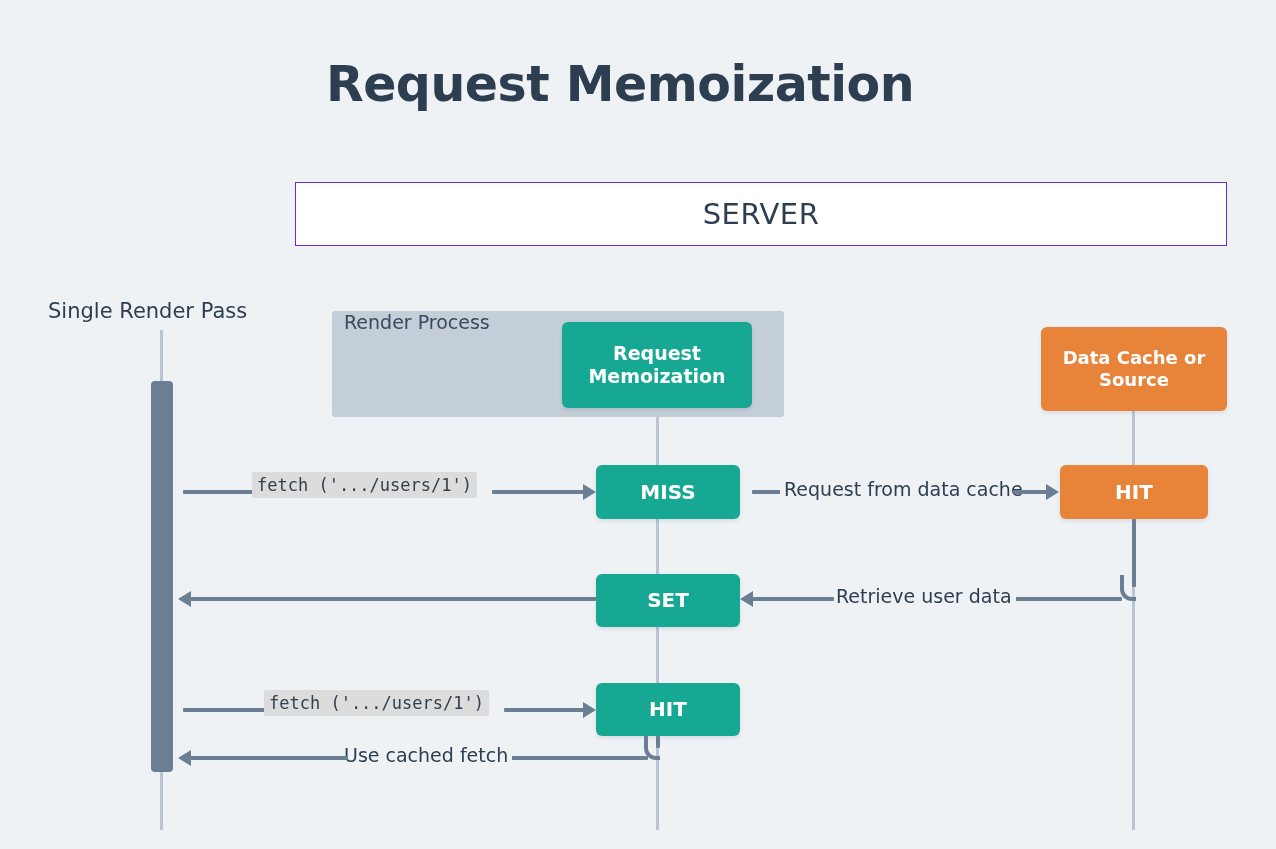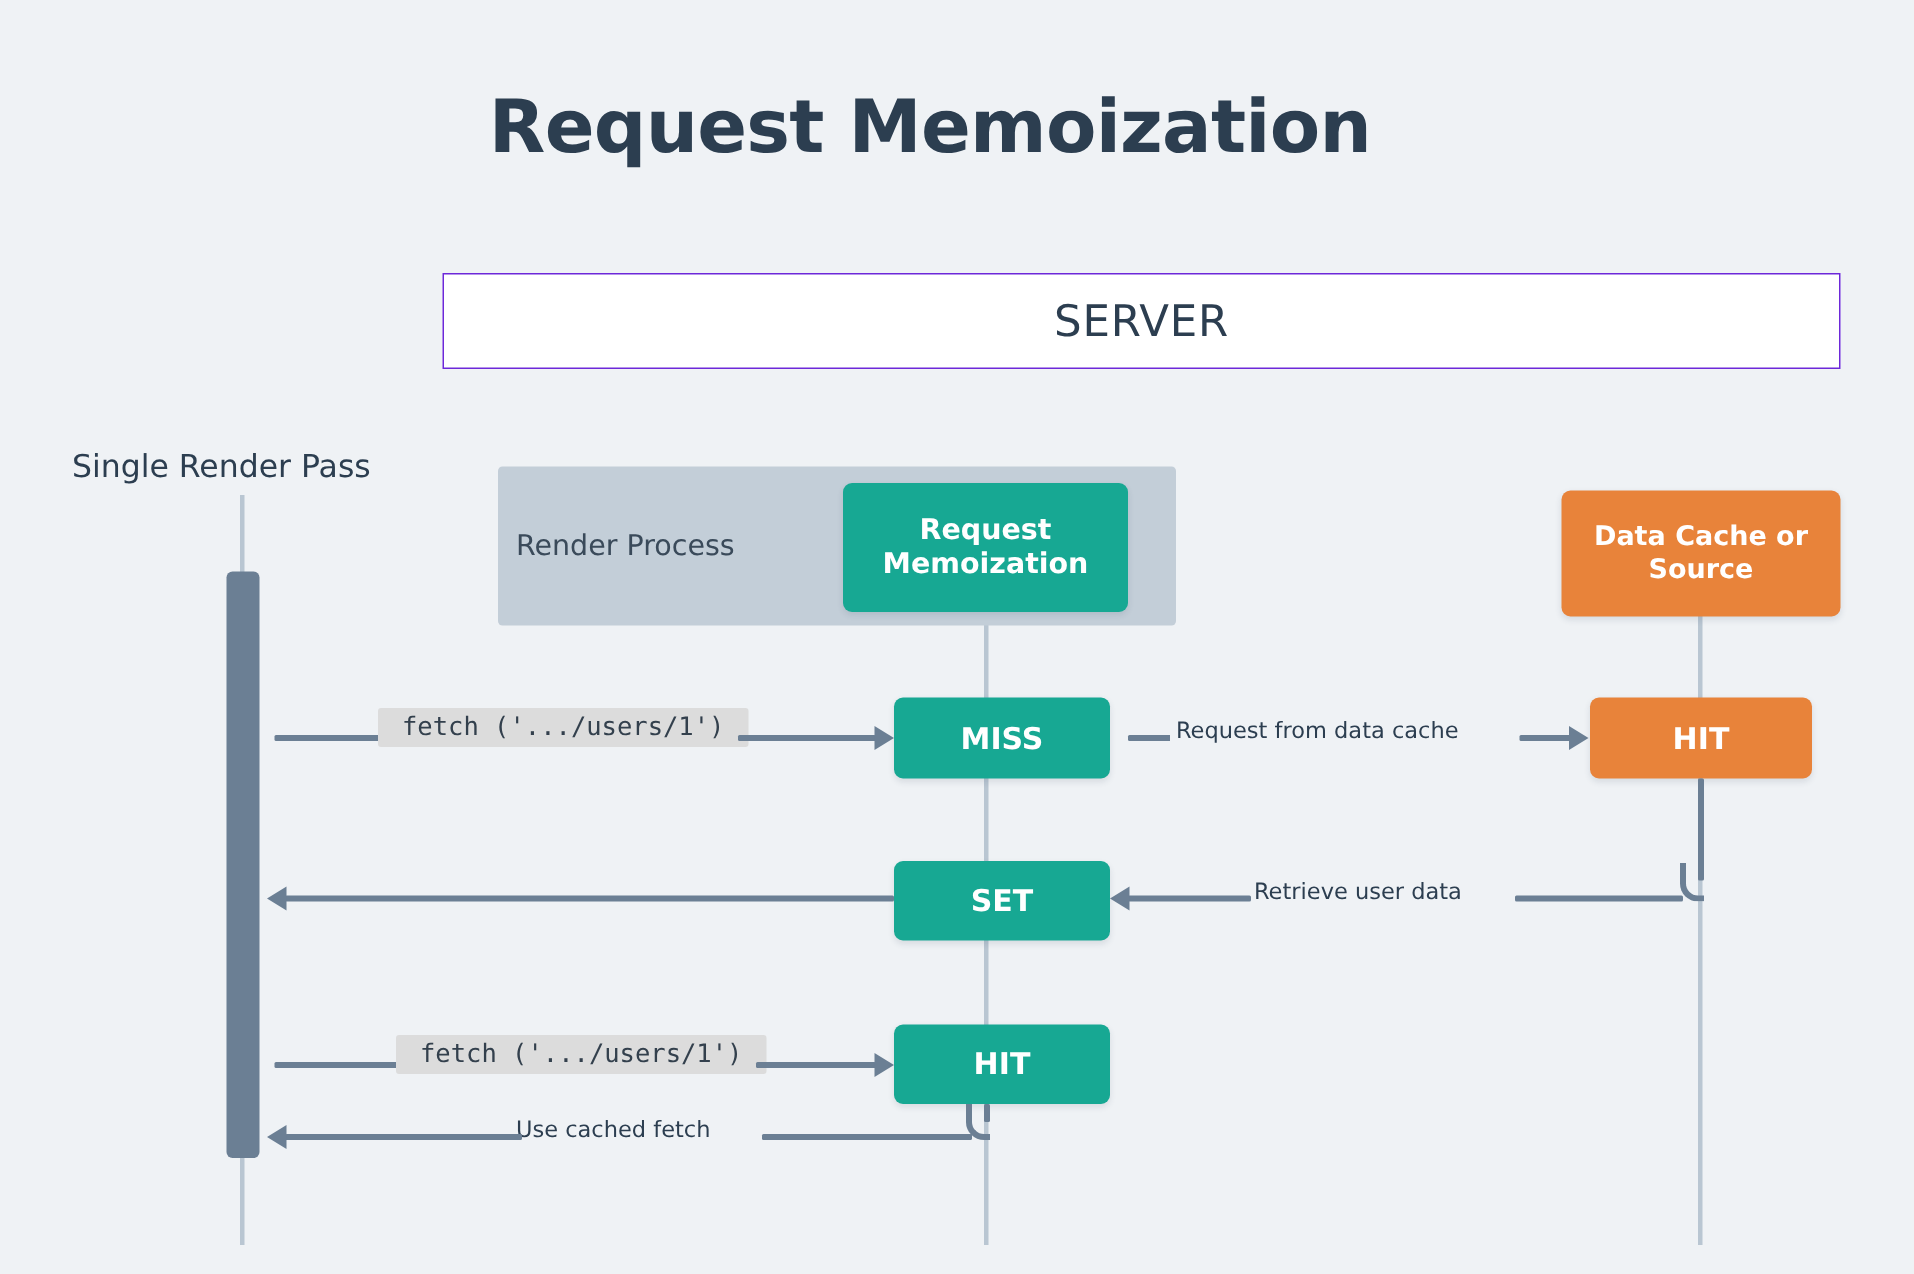--- a/index.html
+++ b/index.html
@@ -98,21 +98,21 @@
   .node.teal   { background: #17a893; }
   .node.orange { background: #e8833a; }
 
   .render-process {
     position: absolute;
     left: 332px; top: 311px;
     width: 452px; height: 106px;
     background: #c3ced8;
     border-radius: 3px;
     display: flex;
-    align-items: center;
+    align-items: flex-start;
   }
   .render-process-label {
     margin-left: 12px;
     font-size: 19px;
     color: #3a4a5a;
     font-weight: normal;
     font-family: "DejaVu Sans", sans-serif;
   }
 
   .node-memo   { left: 562px; top: 322px;  width: 190px; height: 86px;  font-size: 19px; }
@@ -148,33 +148,33 @@
     width: 0; height: 0;
     border-top: 8px solid transparent;
     border-bottom: 8px solid transparent;
   }
   .arrow-right { border-left: 13px solid #6b7f94; }
   .arrow-left  { border-right: 13px solid #6b7f94; }
 
   
   .edge-label {
     position: absolute;
-    font-size: 15px;
+    font-size: 19px;
     color: #2c3e50;
     white-space: nowrap;
     background: #eff2f5;
     padding: 0 4px;
     font-family: "DejaVu Sans", sans-serif;
   }
   .edge-label.code {
     font-family: "DejaVu Sans Mono", monospace;
     font-size: 17px;
     background: #dcdcdc;
     color: #33404d;
-    padding: 3px 16px;
+    padding: 3px 5px;
     border-radius: 2px;
   }
 </style>
 </head>
 <body>
 
 <div id="stage">
 
   <div class="title">Request Memoization</div>
 

